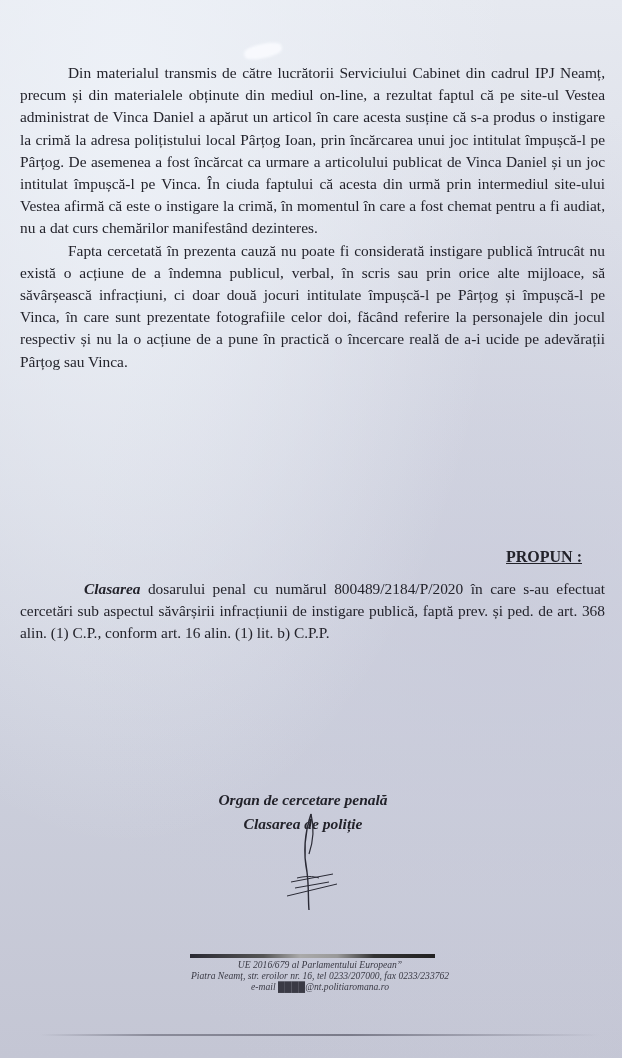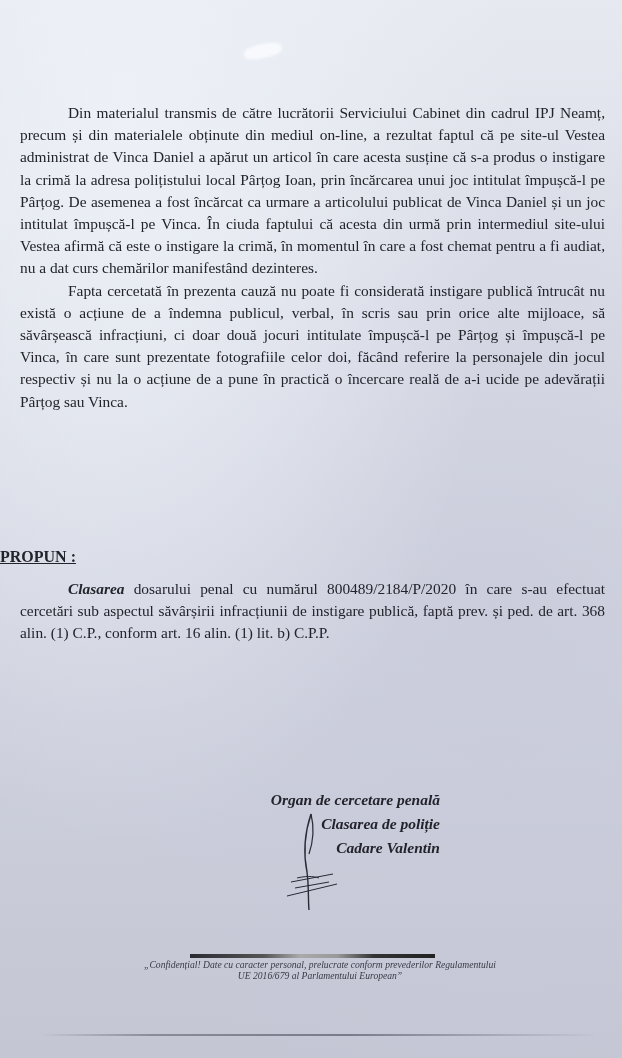--- a/index.html
+++ b/index.html
@@ -35,59 +35,59 @@
       filter: blur(1px);
     }
     .body-text {
       position: absolute;
       left: 20px;
       top: 62px;
       width: 585px;
       font-size: 15.4px;
       line-height: 22.2px;
       text-align: justify;
-      margin-top: 40px;
     }
     .body-text p {
       margin: 0;
       text-indent: 48px;
     }
     .propun {
       position: absolute;
       left: 0;
       top: 548px;
       width: 582px;
-      text-align: left;
+      text-align: right;
       font-weight: bold;
       font-size: 16px;
       text-decoration: underline;
     }
     .decision {
       position: absolute;
       left: 20px;
       top: 578px;
       width: 585px;
       font-size: 15.4px;
       line-height: 22.2px;
       text-align: justify;
     }
     .decision p {
       margin: 0;
       text-indent: 48px;
     }
     .decision .lead {
       font-weight: bold;
       font-style: italic;
+      margin-left: 16px;
     }
     .signature-block {
       position: absolute;
-      left: 180px;
+      left: 173px;
       top: 788px;
       width: 260px;
-      text-align: right;
+      text-align: center;
       font-weight: bold;
       font-style: italic;
       font-size: 15.5px;
       line-height: 24px;
     }
     .signature-block div {
       margin: 0;
     }
     .signature-mark {
       position: absolute;
@@ -140,34 +140,34 @@
 
   <div class="propun">PROPUN :</div>
 
   <div class="decision">
     <p><span class="lead">Clasarea</span><span> dosarului penal cu numărul  800489/2184/P/2020 în care s-au efectuat cercetări sub aspectul săvârșirii infracțiunii de instigare publică, faptă prev. și ped. de art. 368 alin. (1) C.P., conform art. 16 alin. (1) lit. b) C.P.P.</span></p>
   </div>
 
   <div class="signature-block">
     <div>Organ de cercetare penală</div>
     <div>Clasarea de poliție</div>
-    <div>Cadare Valentin</div>
   </div>
 
   <svg class="signature-mark" viewBox="0 0 60 100">
     <path d="M28 2 C 22 20, 20 40, 24 60 C 26 75, 25 88, 26 98" stroke="#2a2a35" stroke-width="1.4" fill="none"></path>
     <path d="M28 2 C 32 18, 30 30, 26 42" stroke="#2a2a35" stroke-width="1.2" fill="none"></path>
     <path d="M8 70 L 50 62" stroke="#2a2a35" stroke-width="1" fill="none"></path>
     <path d="M12 76 L 46 70" stroke="#2a2a35" stroke-width="1" fill="none"></path>
     <path d="M4 84 L 54 72" stroke="#2a2a35" stroke-width="1" fill="none"></path>
     <path d="M14 66 C 22 64, 30 64, 36 66" stroke="#2a2a35" stroke-width="1" fill="none"></path>
   </svg>
 
   <div class="redact-bar"></div>
   <div class="footer">
     <div class="lines">
-      <div>„Confidențial! Date cu caracter  personal, prelucrate conform prevederilor Regulamentului</div>
       <div>UE 2016/679 al Parlamentului European”</div>
+      <div>Piatra Neamț, str. eroilor nr. 16, tel 0233/207000, fax 0233/233762</div>
+      <div>e-mail ████@nt.politiaromana.ro</div>
     </div>
   </div>
 
   <div class="bottom-edge"></div>
 </div>
 
 </body></html>

